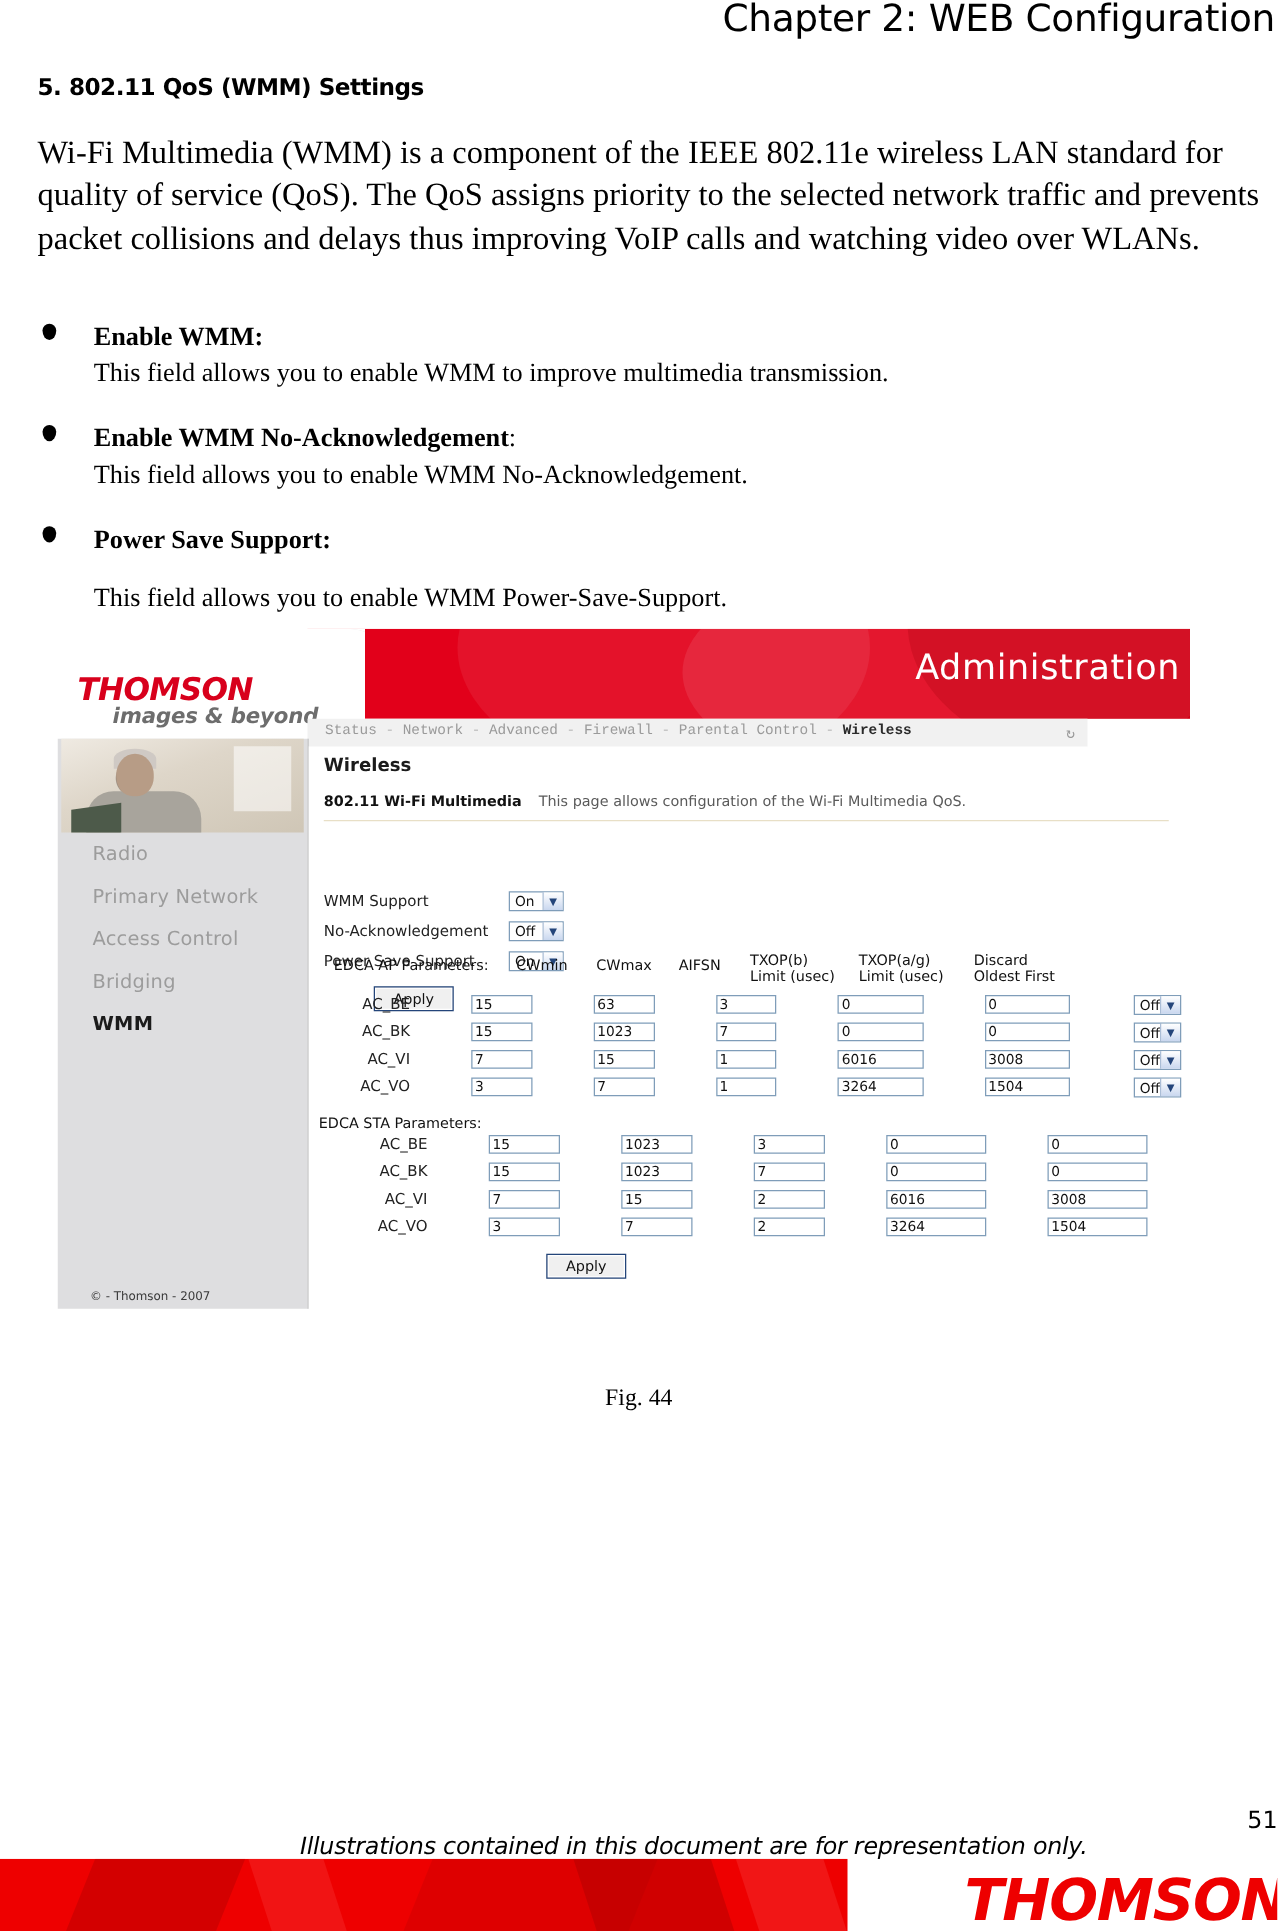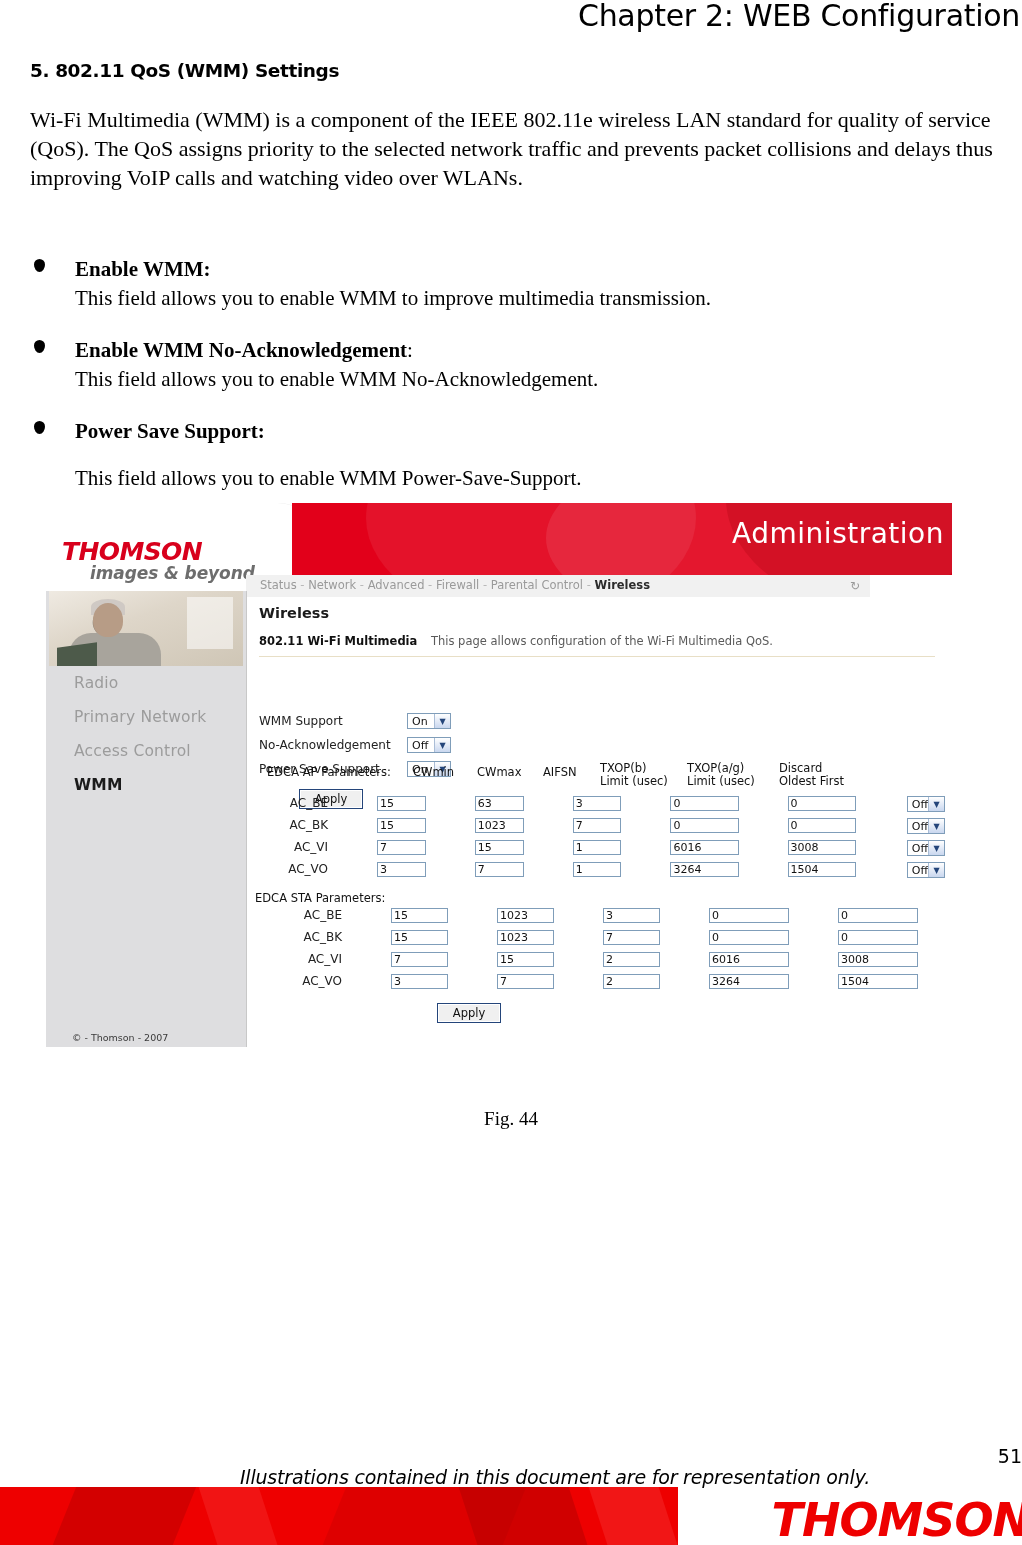--- a/index.html
+++ b/index.html
@@ -42,21 +42,21 @@
     font-weight: bold;
     letter-spacing: -0.4px;
     color: #000;
   }
 
   .intro-para {
     position: absolute;
     left: 30px;
     top: 105px;
     width: 990px;
-    font-size: 22px;
+    font-size: 26px;
     line-height: 1.32;
     color: #000;
   }
 
   .bullets {
     position: absolute;
     left: 30px;
     top: 255px;
     width: 960px;
   }
@@ -266,20 +266,21 @@
 
   
   .navbar {
     position: absolute;
     left: 200px;
     top: 72px;
     width: 624px;
     height: 22px;
     background: #f1f1f1;
     border-bottom: 1px solid #dcdcdc;
+    font-family: Liberation Mono, monospace;
   }
   .navbar .navlist {
     position: absolute;
     left: 14px; top: 3px;
     font-size: 11.5px;
     color: #9a9a9a;
     white-space: nowrap;
   }
   .navbar .navlist .sep { color: #b9b9b9; }
   .navbar .navlist .active { color: #2b2b2b; font-weight: bold; }
@@ -591,20 +592,21 @@
         <div class="win"></div>
         <div class="body"></div>
         <div class="hair"></div>
         <div class="head"></div>
         <div class="laptop"></div>
       </div>
       <div class="sidebar">
         <div class="side-item">Radio</div>
         <div class="side-item">Primary Network</div>
         <div class="side-item">Access Control</div>
+        <div class="side-item">Bridging</div>
         <div class="side-item active">WMM</div>
       </div>
       <div class="side-copy">© - Thomson - 2007</div>
     </div>
 
     <div class="shot-main">
       <div class="main-title">Wireless</div>
       <div class="main-subline">
         <span class="bold">802.11 Wi-Fi Multimedia</span>
         <span class="desc">This page allows configuration of the Wi-Fi Multimedia QoS.</span>

